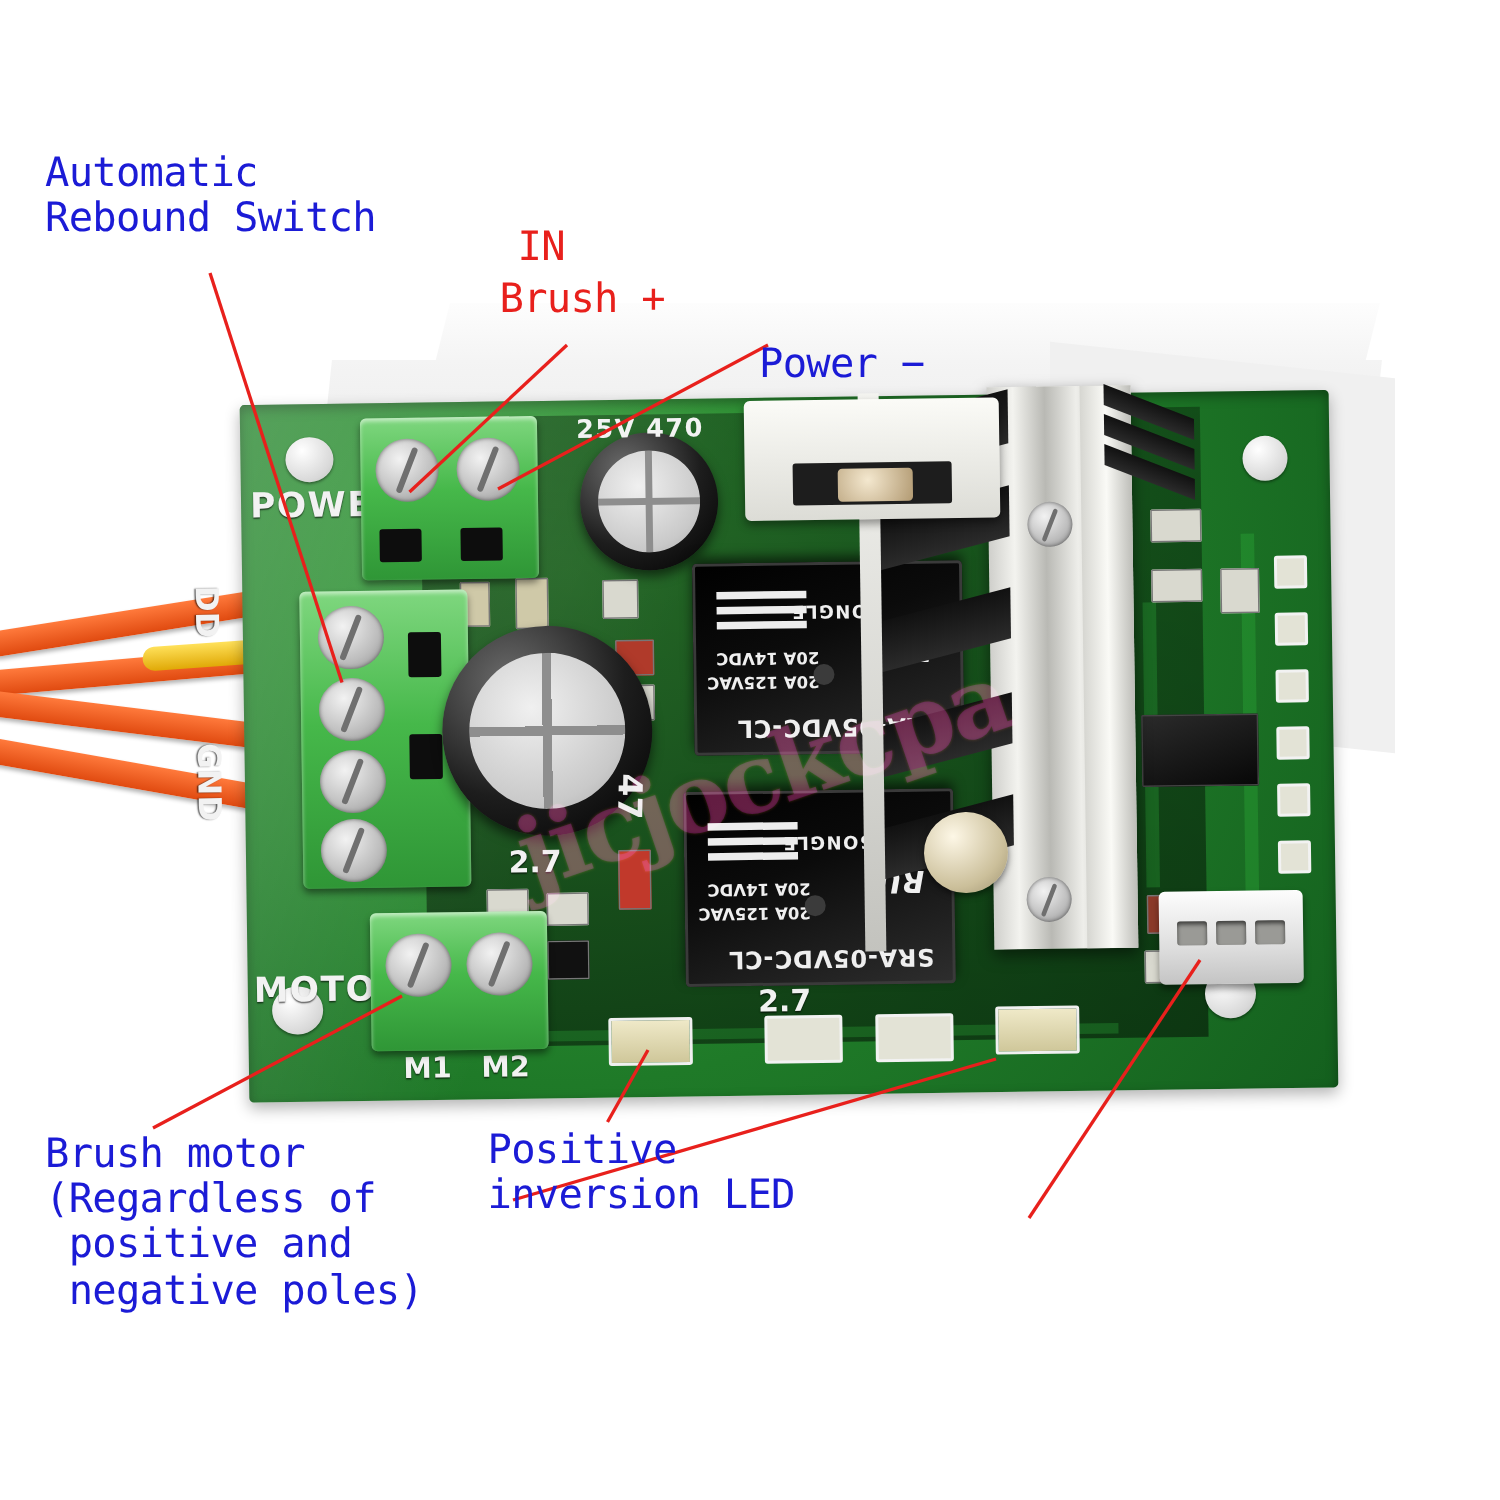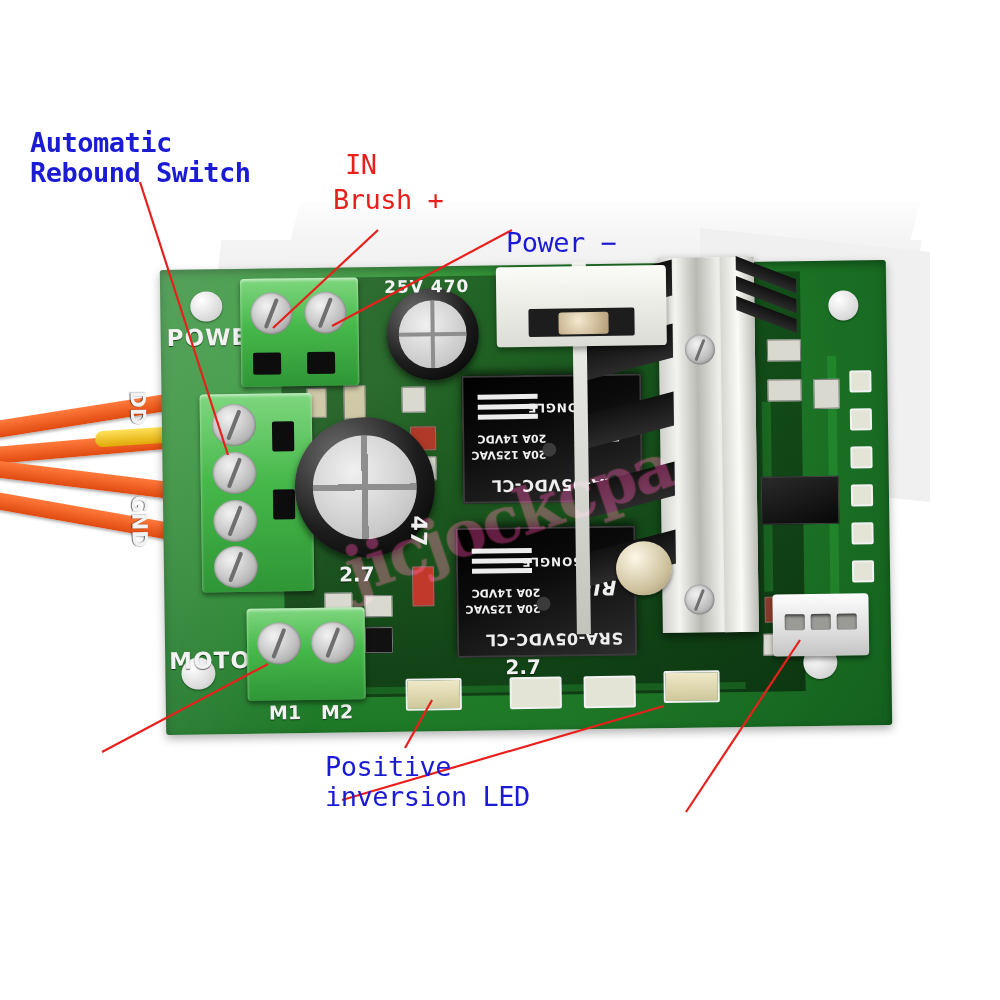--- a/index.html
+++ b/index.html
@@ -278,27 +278,31 @@
   <svg class="leader" viewBox="0 0 1000 1000">
     <line x1="140" y1="182" x2="228" y2="455" stroke="#e8201c" stroke-width="2.2"></line>
     <line x1="378" y1="230" x2="273" y2="328" stroke="#e8201c" stroke-width="2.2"></line>
     <line x1="512" y1="230" x2="332" y2="326" stroke="#e8201c" stroke-width="2.2"></line>
     <line x1="102" y1="752" x2="268" y2="664" stroke="#e8201c" stroke-width="2.2"></line>
     <line x1="405" y1="748" x2="432" y2="700" stroke="#e8201c" stroke-width="2.2"></line>
     <line x1="342" y1="800" x2="664" y2="706" stroke="#e8201c" stroke-width="2.2"></line>
     <line x1="686" y1="812" x2="800" y2="640" stroke="#e8201c" stroke-width="2.2"></line>
   </svg>
 
-  <div class="anno blue" style="left:30px;top:128px;font-weight:bold;">Automatic
+  <div class="anno blue" style="left:30px;top:101px;">Automatic
 Rebound Switch</div>
 
   <div class="anno red" style="left:345px;top:150px;">IN</div>
 
   <div class="anno red" style="left:333px;top:185px;">Brush +</div>
 
   <div class="anno blue" style="left:506px;top:195px;margin-top:33px;">Power −</div>
 
+  <div class="anno blue" style="left:30px;top:755px;">Brush motor
+(Regardless of
+ positive and
+ negative poles)</div>
 
   <div class="anno blue" style="left:325px;top:752px;">Positive
 inversion LED</div>
 
 
 </div>
 
 </body></html>

